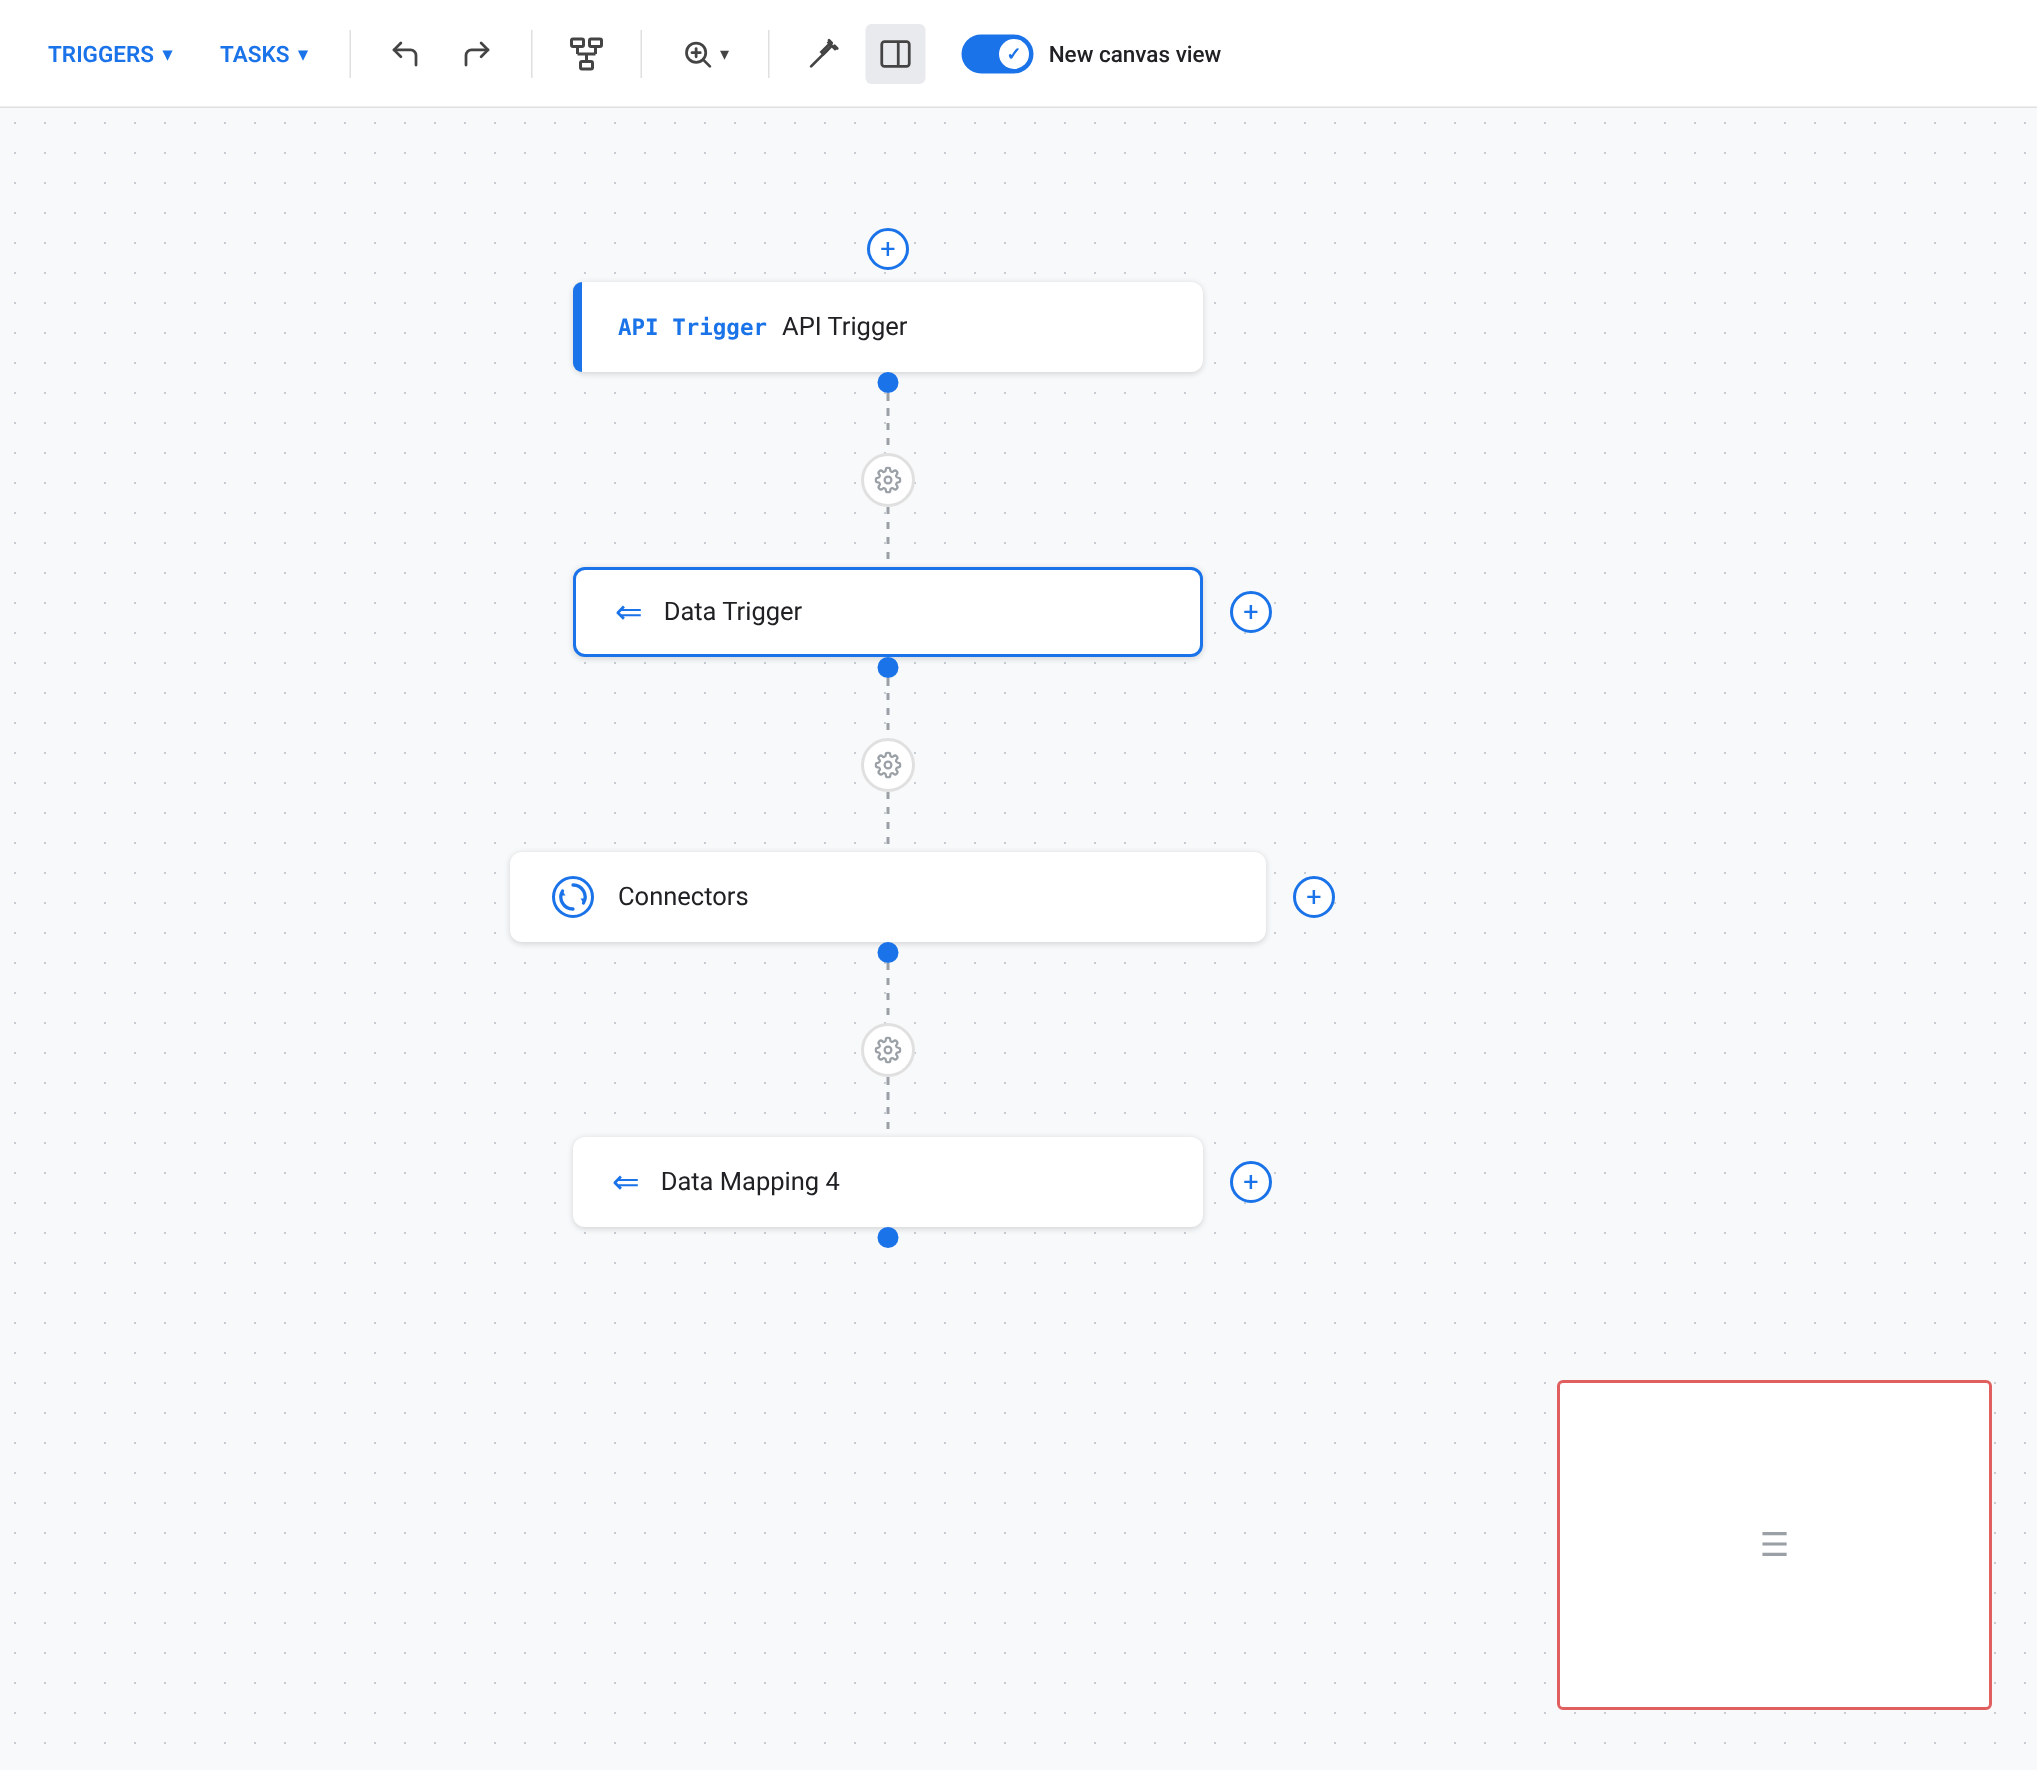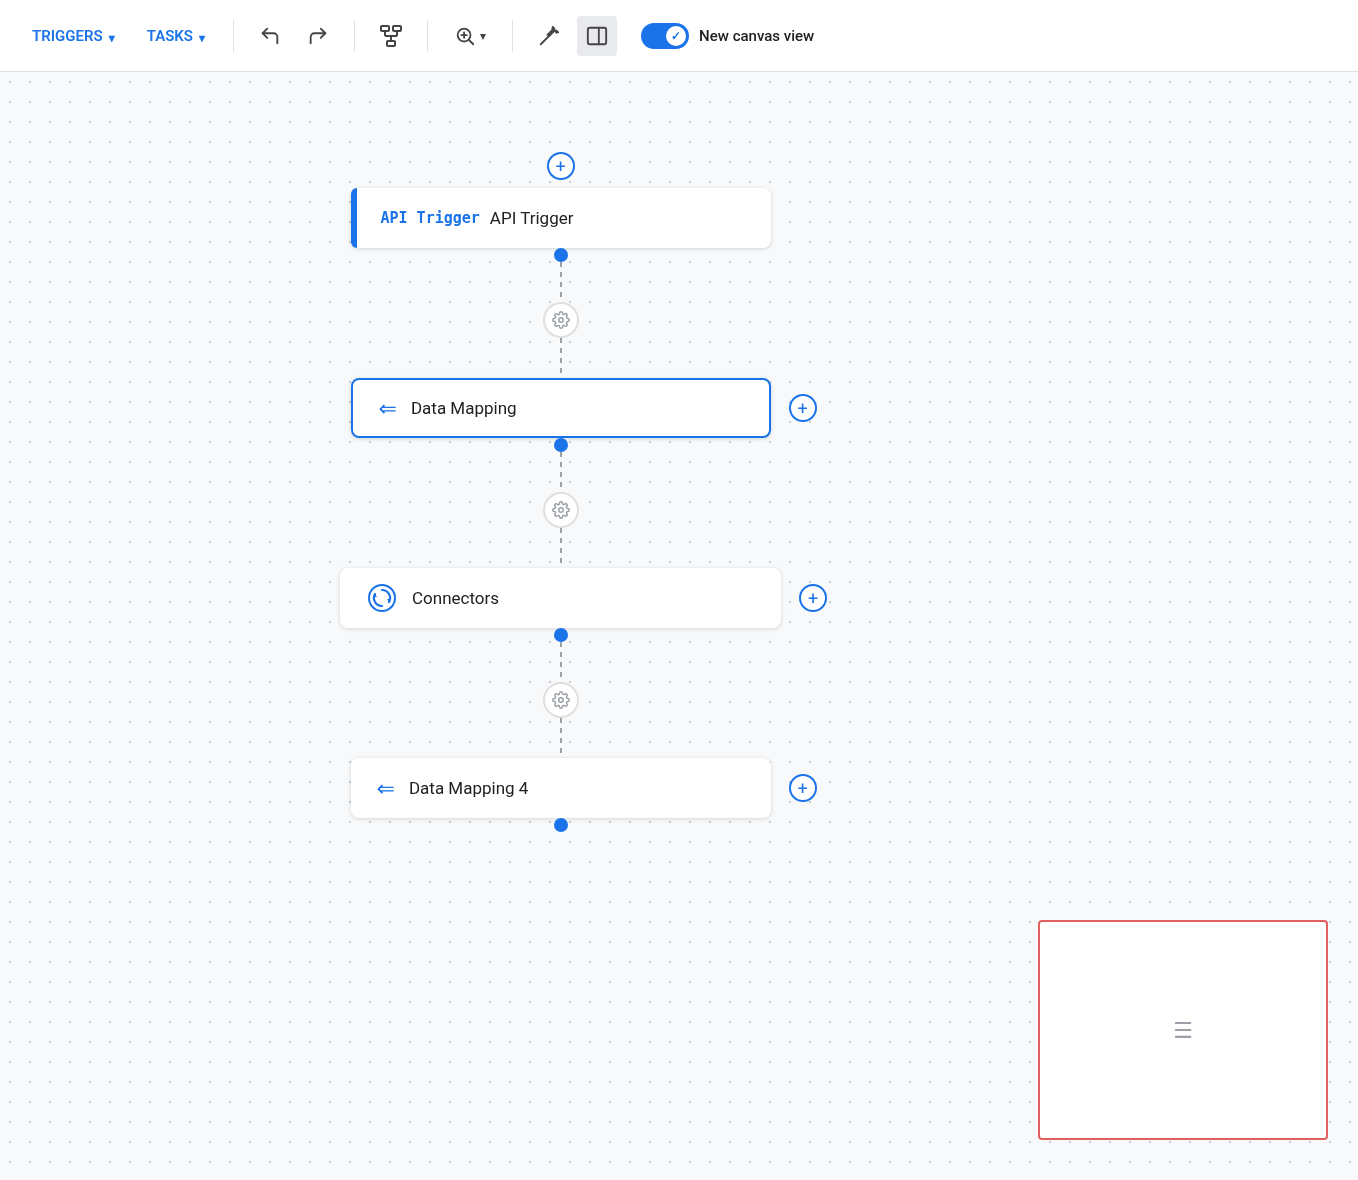--- a/index.html
+++ b/index.html
@@ -12,21 +12,21 @@
       height: 72px;
       border-bottom: 1px solid #e0e0e0;
       padding: 0 20px;
       gap: 8px;
       background: #fff;
       position: relative;
       z-index: 10;
     }
     .toolbar-btn-text {
       display: flex;
-      align-items: flex-end;
+      align-items: center;
       gap: 6px;
       color: #1a73e8;
       font-weight: 600;
       font-size: 15px;
       padding: 8px 12px;
       border-radius: 4px;
       cursor: pointer;
       user-select: none;
     }
     .toolbar-divider {
@@ -349,39 +349,39 @@
           <circle cx="12" cy="12" r="3"></circle>
           <path d="M19.4 15a1.65 1.65 0 0 0 .33 1.82l.06.06a2 2 0 0 1-2.83 2.83l-.06-.06a1.65 1.65 0 0 0-1.82-.33 1.65 1.65 0 0 0-1 1.51V21a2 2 0 0 1-4 0v-.09A1.65 1.65 0 0 0 9 19.4a1.65 1.65 0 0 0-1.82.33l-.06.06a2 2 0 0 1-2.83-2.83l.06-.06A1.65 1.65 0 0 0 4.68 15a1.65 1.65 0 0 0-1.51-1H3a2 2 0 0 1 0-4h.09A1.65 1.65 0 0 0 4.6 9a1.65 1.65 0 0 0-.33-1.82l-.06-.06a2 2 0 0 1 2.83-2.83l.06.06A1.65 1.65 0 0 0 9 4.68a1.65 1.65 0 0 0 1-1.51V3a2 2 0 0 1 4 0v.09a1.65 1.65 0 0 0 1 1.51 1.65 1.65 0 0 0 1.82-.33l.06-.06a2 2 0 0 1 2.83 2.83l-.06.06A1.65 1.65 0 0 0 19.4 9a1.65 1.65 0 0 0 1.51 1H21a2 2 0 0 1 0 4h-.09a1.65 1.65 0 0 0-1.51 1z"></path>
         </svg>
       </div>
       <div class="connector-line dashed" style="height:40px;"></div>
     </div>
 
     <div style="position:relative; width:420px;">
       <div class="node-card selected">
         <span style="color:#1a73e8; font-size:22px; margin-right:14px; margin-left:6px;">⇐</span>
-        <span class="node-label">Data Mapping</span>
+        <span class="node-label">Data Trigger</span>
       </div>
 
       <div class="add-btn" style="right:-46px; top:50%; transform:translateY(-50%);">+</div>
     </div>
 
     <div style="display:flex; flex-direction:column; align-items:center;">
       <div class="connector-dot"></div>
       <div class="connector-line dashed" style="height:40px;"></div>
       <div class="gear-node">
         <svg width="18" height="18" viewBox="0 0 24 24" fill="none" stroke="#9aa0a6" stroke-width="2">
           <circle cx="12" cy="12" r="3"></circle>
           <path d="M19.4 15a1.65 1.65 0 0 0 .33 1.82l.06.06a2 2 0 0 1-2.83 2.83l-.06-.06a1.65 1.65 0 0 0-1.82-.33 1.65 1.65 0 0 0-1 1.51V21a2 2 0 0 1-4 0v-.09A1.65 1.65 0 0 0 9 19.4a1.65 1.65 0 0 0-1.82.33l-.06.06a2 2 0 0 1-2.83-2.83l.06-.06A1.65 1.65 0 0 0 4.68 15a1.65 1.65 0 0 0-1.51-1H3a2 2 0 0 1 0-4h.09A1.65 1.65 0 0 0 4.6 9a1.65 1.65 0 0 0-.33-1.82l-.06-.06a2 2 0 0 1 2.83-2.83l.06.06A1.65 1.65 0 0 0 9 4.68a1.65 1.65 0 0 0 1-1.51V3a2 2 0 0 1 4 0v.09a1.65 1.65 0 0 0 1 1.51 1.65 1.65 0 0 0 1.82-.33l.06-.06a2 2 0 0 1 2.83 2.83l-.06.06A1.65 1.65 0 0 0 19.4 9a1.65 1.65 0 0 0 1.51 1H21a2 2 0 0 1 0 4h-.09a1.65 1.65 0 0 0-1.51 1z"></path>
         </svg>
       </div>
       <div class="connector-line dashed" style="height:40px;"></div>
     </div>
 
-    <div style="position:relative; width:441px;">
+    <div style="position:relative; width:504px;">
       <div class="node-card">
 
         <div style="margin-right:14px; margin-left:6px; width:32px; height:32px; display:flex; align-items:center; justify-content:center;">
           <svg width="30" height="30" viewBox="0 0 30 30" fill="none">
             <circle cx="15" cy="15" r="13" stroke="#1a73e8" stroke-width="2" fill="none"></circle>
             <path d="M15 7 A8 8 0 0 1 22 19" stroke="#1a73e8" stroke-width="2.2" fill="none" stroke-linecap="round"></path>
             <path d="M22 19 L20 16 L24 16 Z" fill="#1a73e8"></path>
             <path d="M15 23 A8 8 0 0 1 8 11" stroke="#1a73e8" stroke-width="2.2" fill="none" stroke-linecap="round"></path>
             <path d="M8 11 L10 14 L6 14 Z" fill="#1a73e8"></path>
           </svg>

